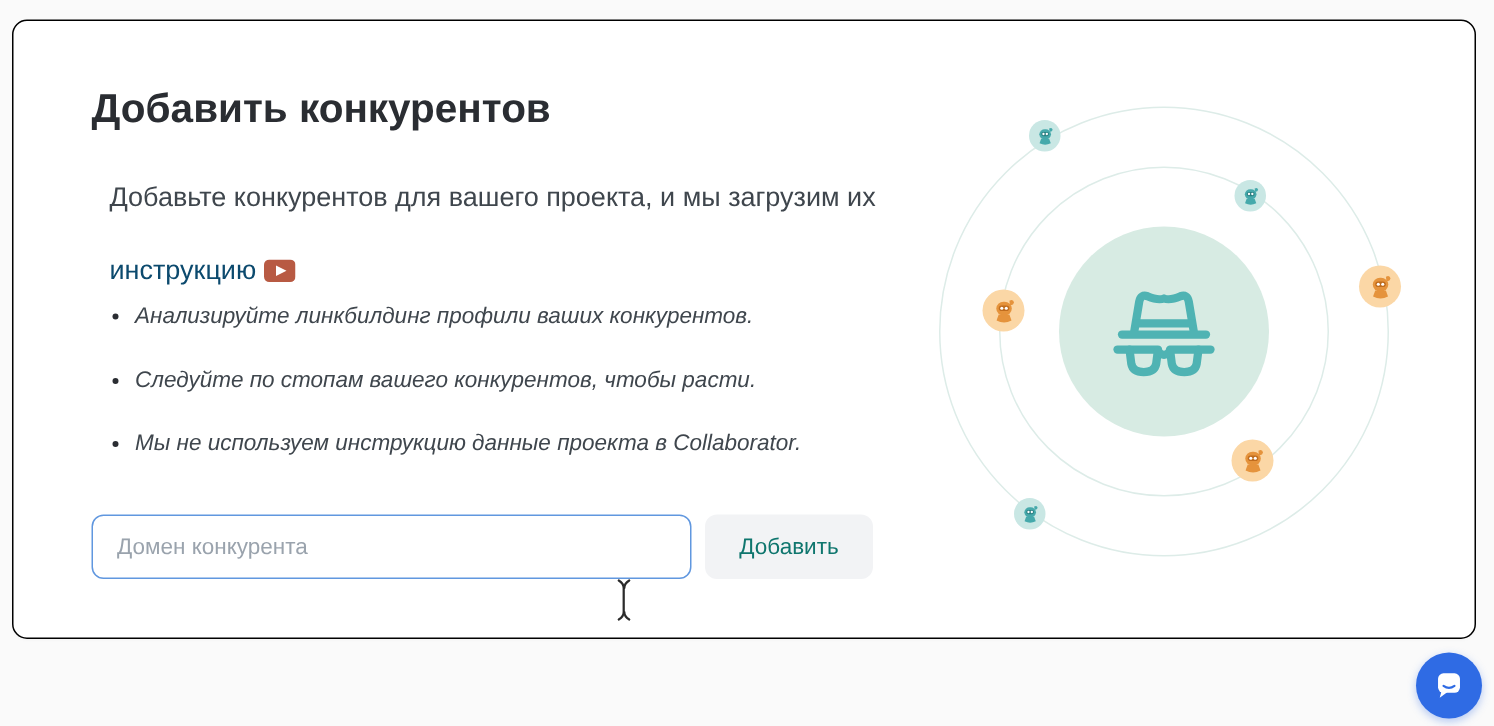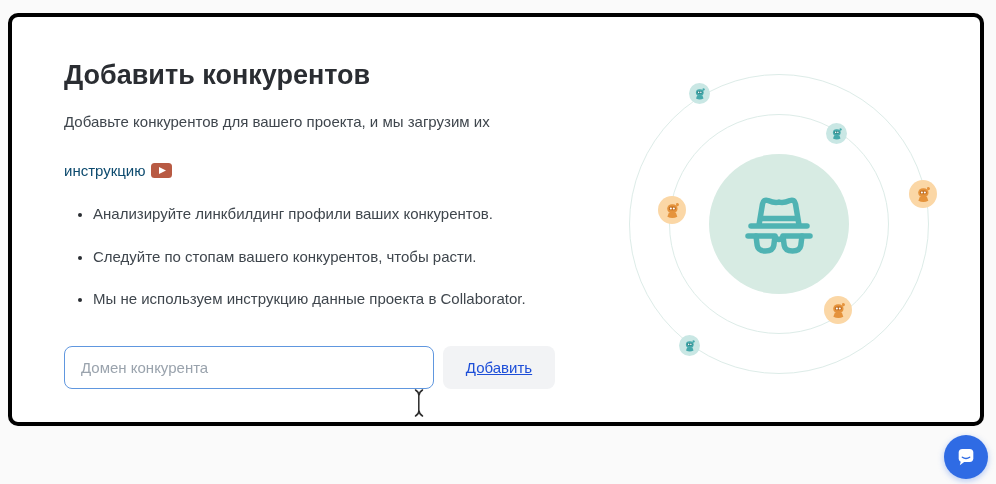--- a/index.html
+++ b/index.html
@@ -8,84 +8,83 @@
     width:996px; height:484px;
     background:#fafafa;
     font-family:"Liberation Sans", sans-serif;
     position:relative;
     overflow:hidden;
   }
   .card {
     position:absolute; left:8px; top:13px;
     width:976px; height:413px;
     background:#ffffff;
-    border:4px solid #000000;
+    border:1px solid #000000;
     border-radius:10px;
     box-shadow:0 1px 2px rgba(0,0,0,0.02);
   }
   .page-title {
     position:absolute; left:52px; top:42px;
     margin:0;
     font-size:27px; line-height:33px;
     font-weight:600;
     color:#2a2d32;
   }
   .intro {
     position:absolute; left:52px; top:93px;
-    margin:0;
-    font-size:15px; line-height:24.5px;
+    margin:12px;
+    font-size:18px; line-height:24.5px;
     color:#3f464d;
     width:530px;
   }
   .video-link {
     color:#0c4a6e;
     text-decoration:none;
     cursor:pointer;
   }
   .yt-icon {
     display:inline-block;
     vertical-align:-2px;
     margin-left:5px;
   }
   .bullets {
     position:absolute; left:52px; top:185px;
     margin:0; padding:0 0 0 29px;
     font-size:15px; line-height:24px;
     color:#3f464d;
     width:530px;
   }
-  .bullets li { margin-bottom:18.5px; }
+  .bullets li { margin-bottom:18.5px;font-style:italic; }
   .bullets li::marker { color:#2a2d32; font-size:13px; }
   .input-row {
     position:absolute; left:52px; top:329px;
     display:flex; align-items:center;
   }
   .domain-input {
-    width:370px; height:43px;
+    width:400px; height:43px;
     border:1.5px solid #6097df;
     border-radius:8px;
     padding:0 16px;
     font-size:15px;
     font-family:"Liberation Sans", sans-serif;
     color:#333;
     outline:none;
     background:#fff;
   }
   .domain-input::placeholder { color:#9aa3ad; }
   .add-btn {
     margin-left:9px;
     width:112px; height:43px;
     background:#f2f3f5;
-    color:#1d4ed8;
+    color:#0f766e;
     border:none;
     border-radius:8px;
     font-size:15px;
     font-family:"Liberation Sans", sans-serif;
     cursor:default;
-    text-decoration:underline;
   }
   .text-cursor {
     position:absolute; left:400px; top:371px;
     width:14px; height:30px;
     pointer-events:none;
   }
 
   
   .illustration {
     position:absolute; left:607px; top:47px;

